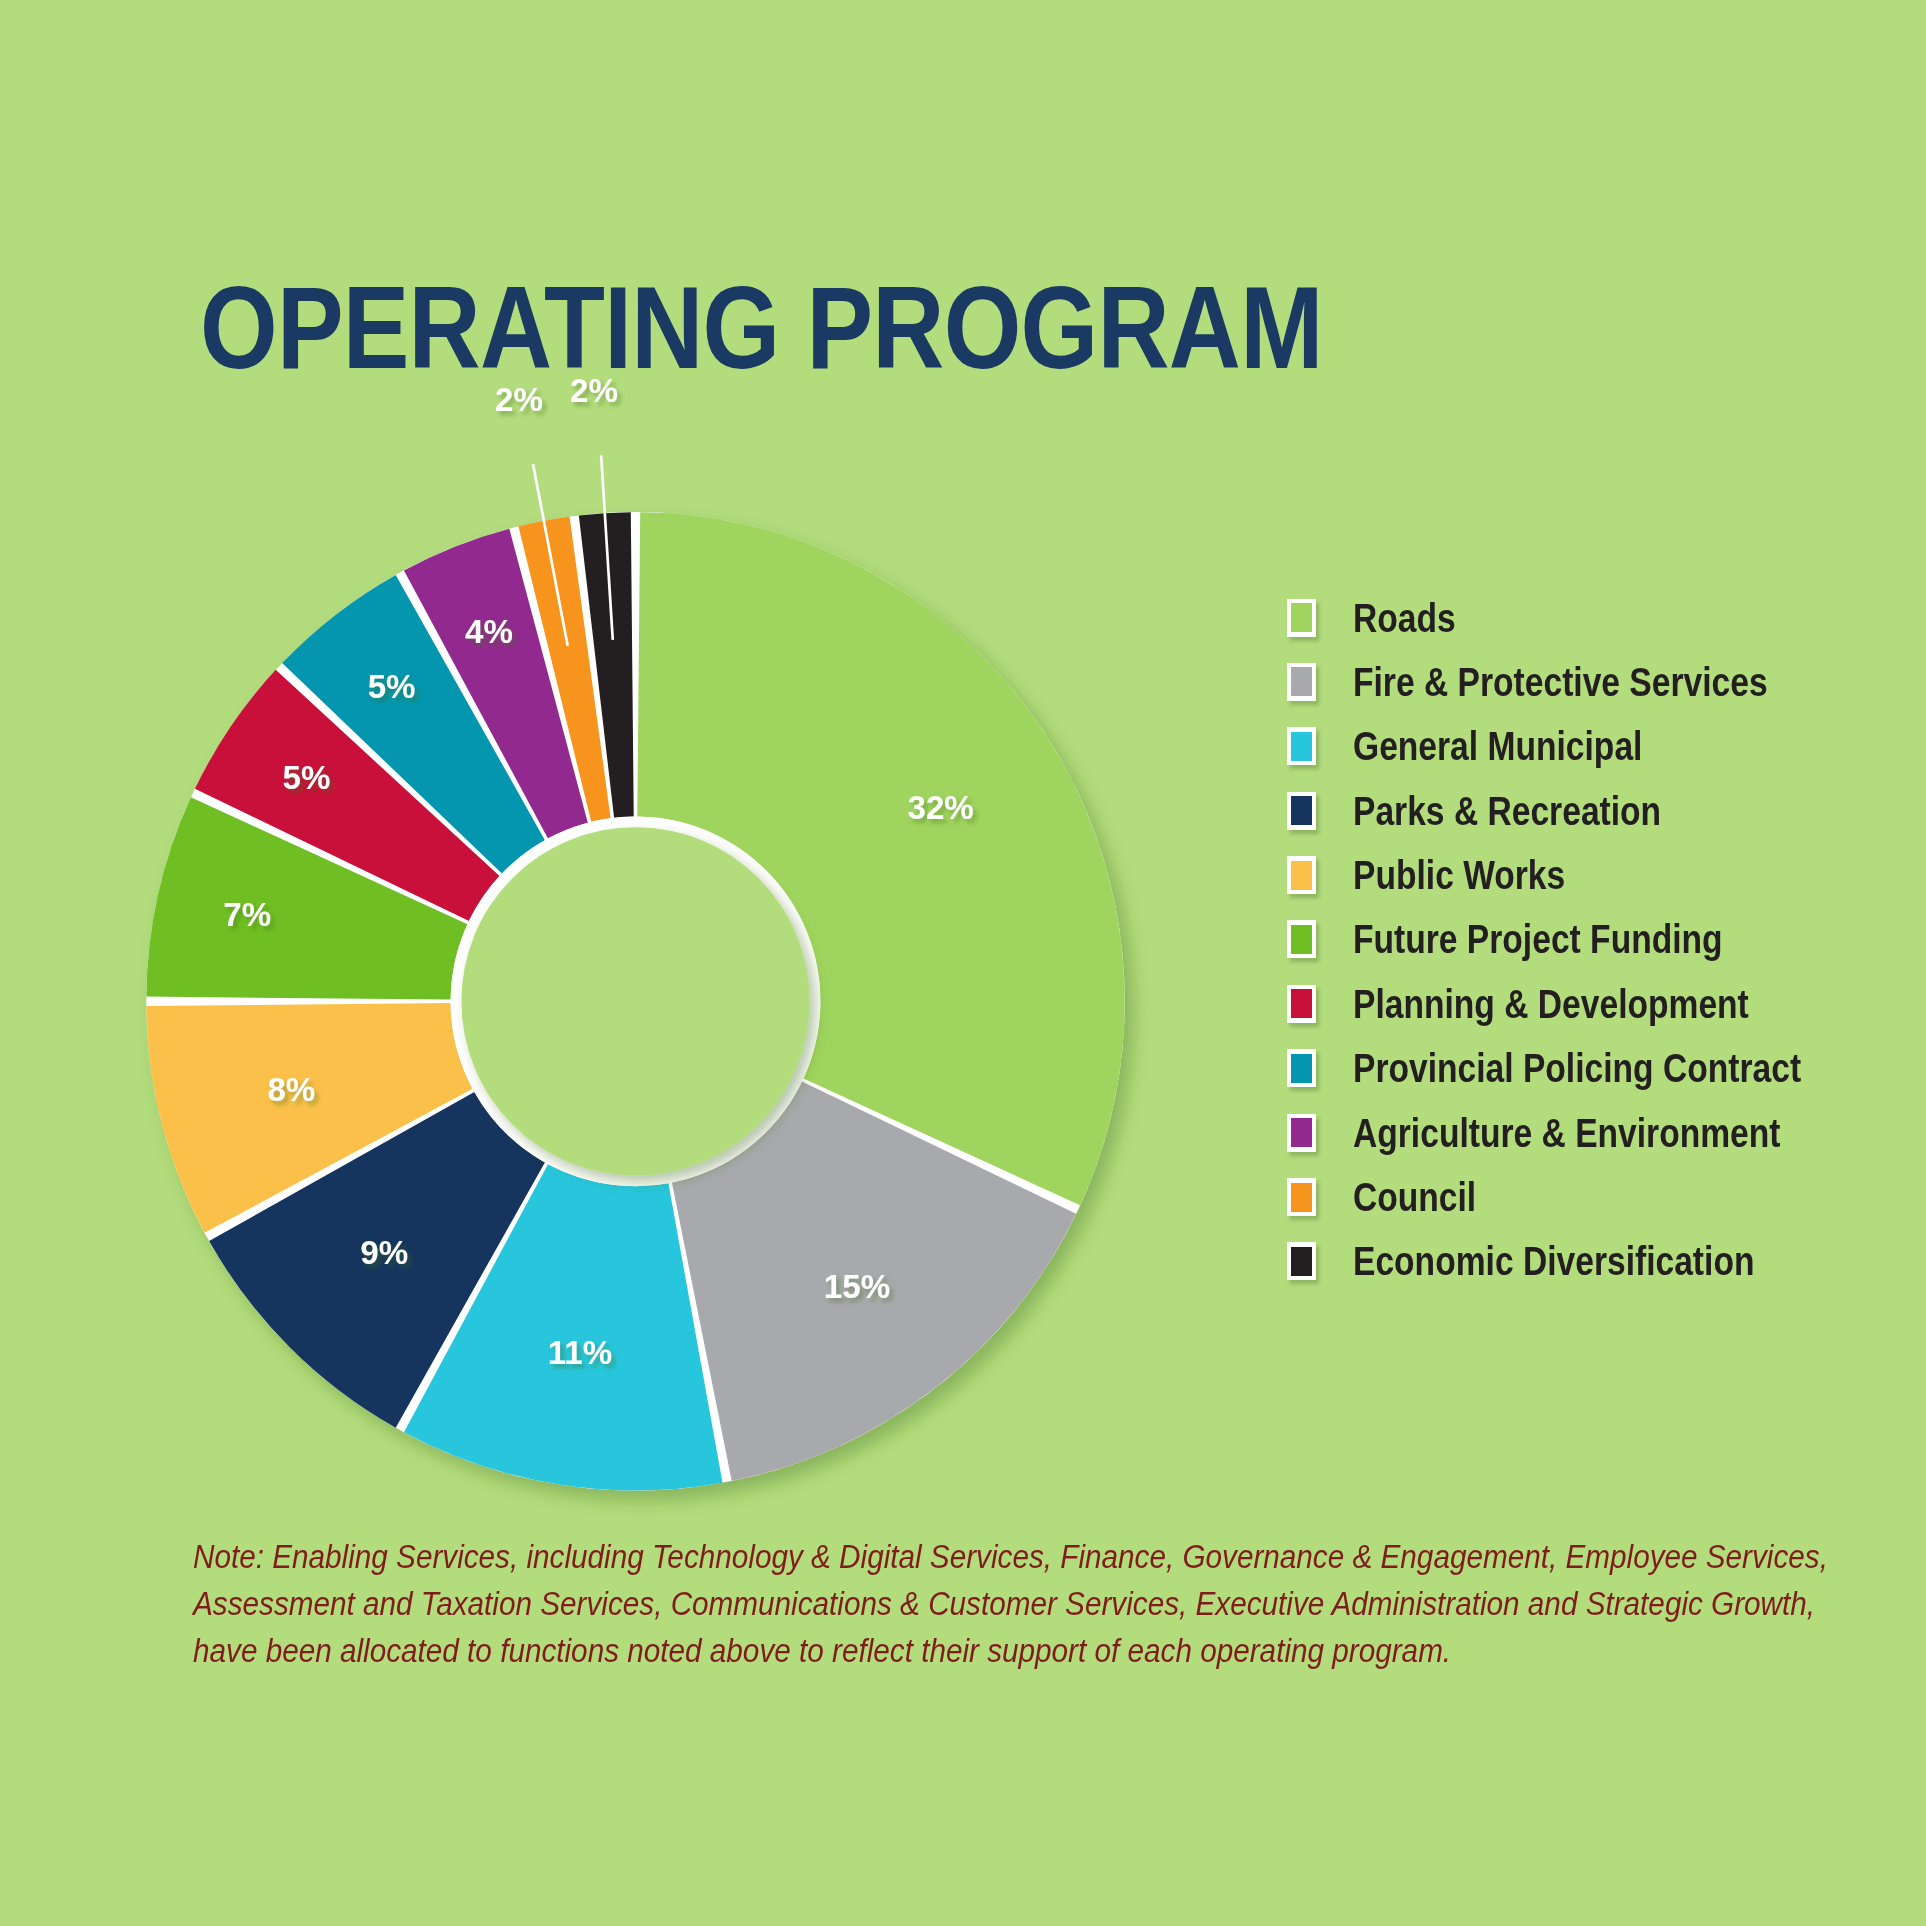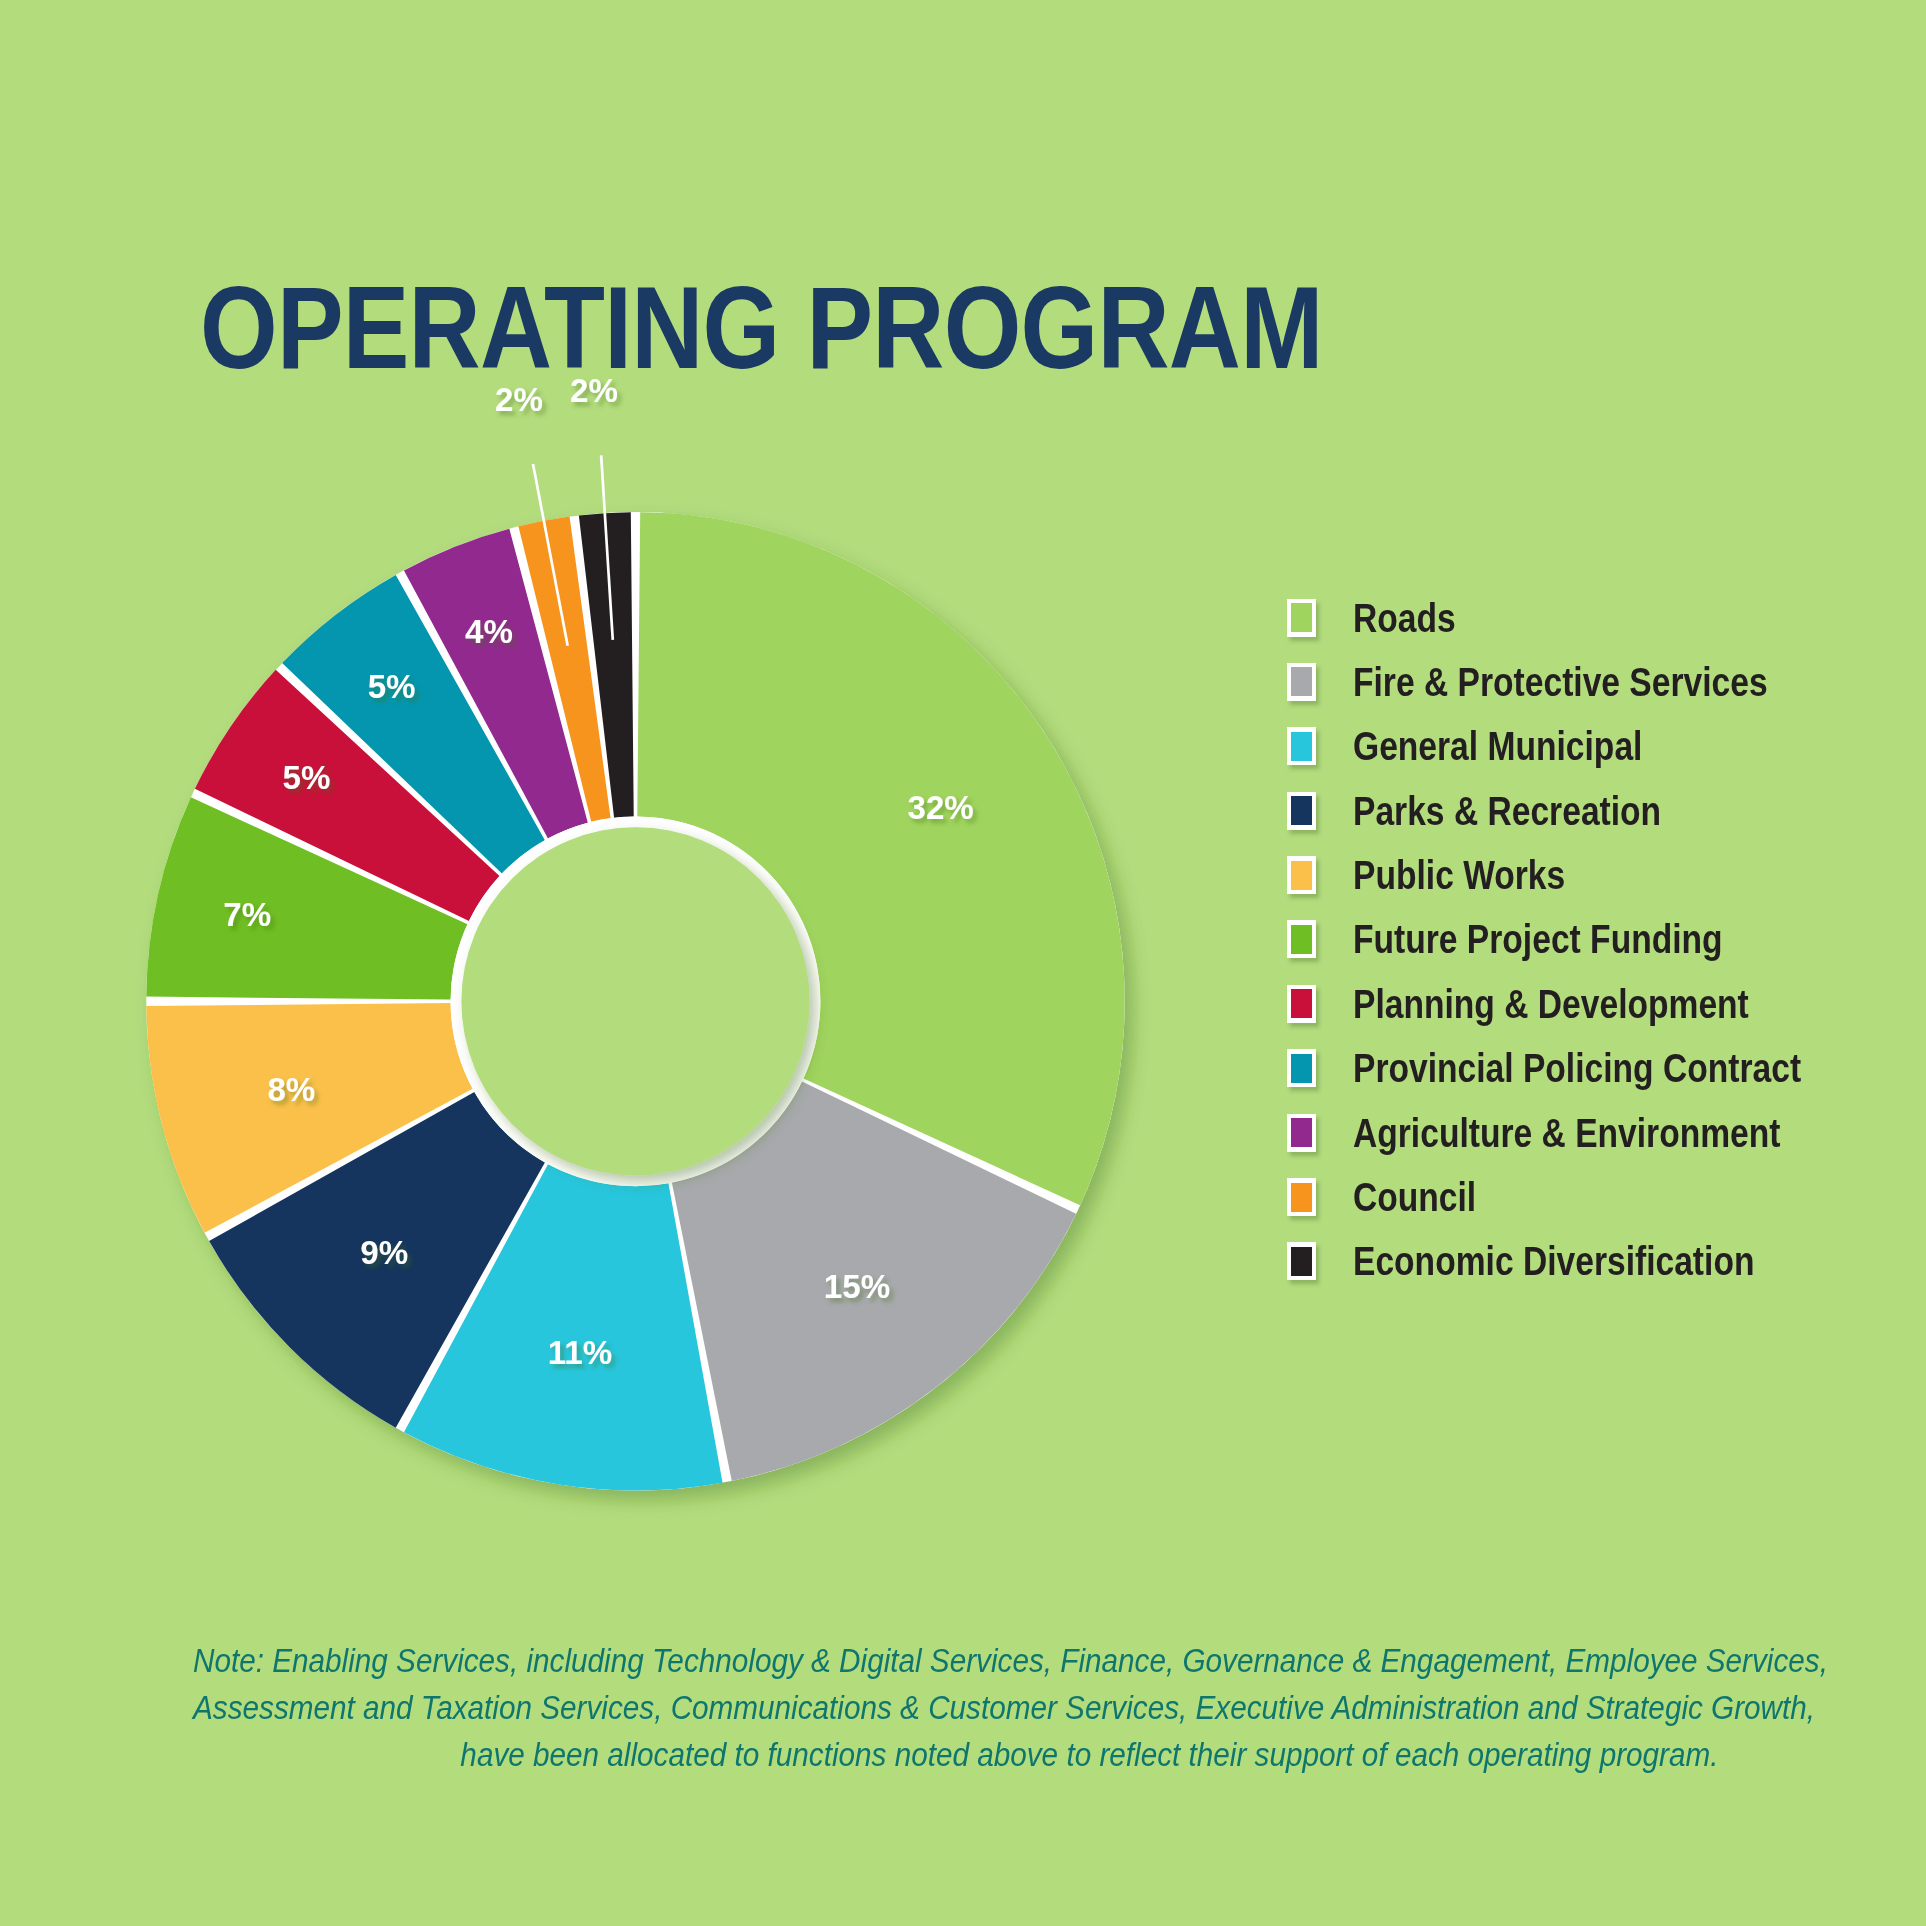--- a/index.html
+++ b/index.html
@@ -108,28 +108,27 @@
     color: #231f20;
     white-space: nowrap;
     transform: scaleX(0.84);
     transform-origin: left center;
   }
 
   
   #footnote {
     position: absolute;
     left: 193px;
-    top: 1638px;
+    top: 1534px;
     width: 1695px;
     font-size: 33px;
     line-height: 1.42;
     font-style: italic;
     font-weight: 400;
-    color: #0f766e;
-    text-align: right;
+    color: #7f1d1d;
   }
   #footnote .fn-line {
     display: block;
     white-space: nowrap;
     transform: scaleX(0.90);
     transform-origin: left center;
   }
 </style>
 </head>
 <body>

